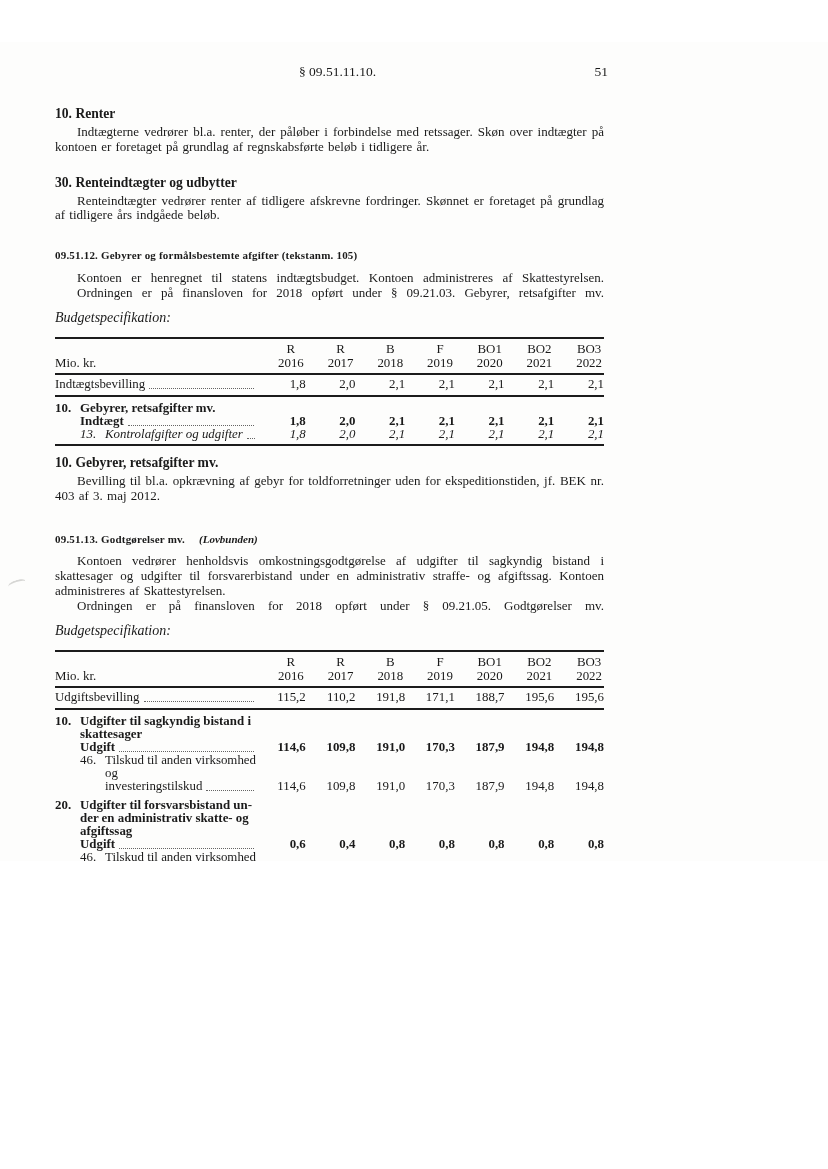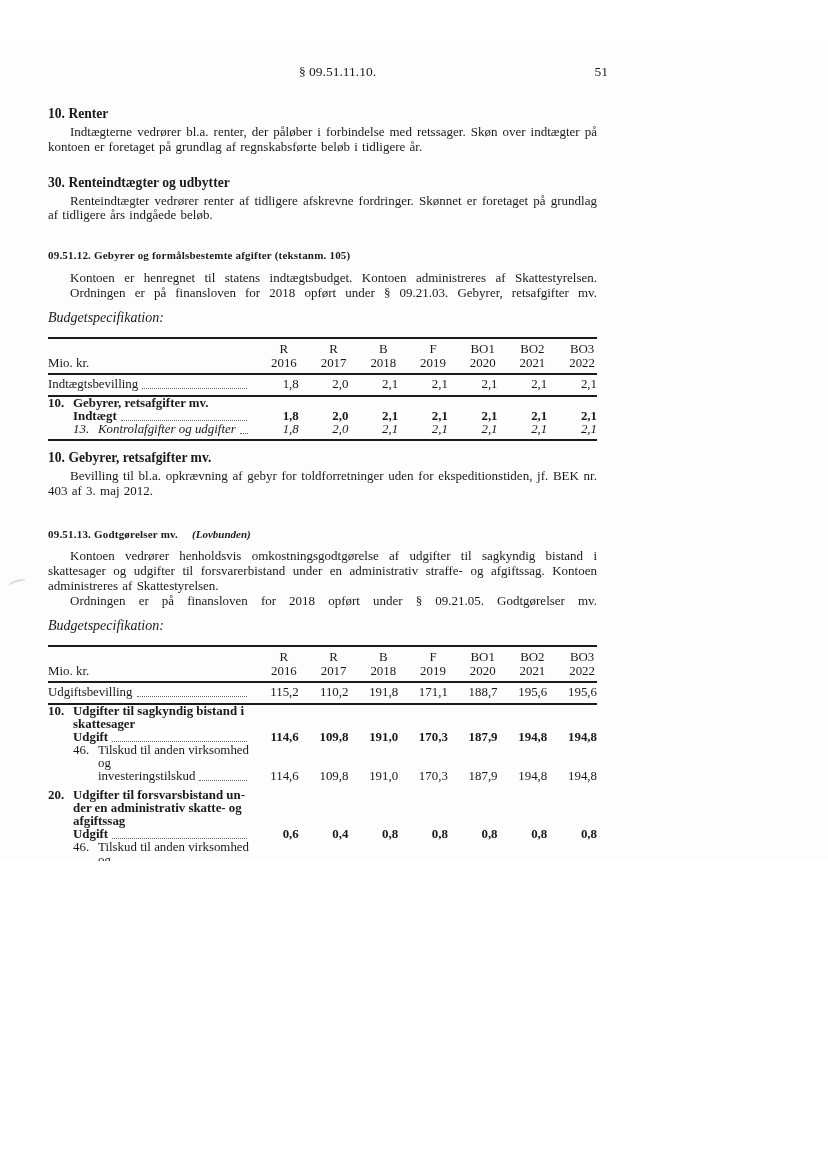--- a/index.html
+++ b/index.html
@@ -6,21 +6,21 @@
   .page{
     position:relative;
     width:828px;height:819px;
     background:#fdfdfc;
     color:#1a1a1a;
     font-family:Liberation Serif, serif;
     overflow:hidden;
     margin-top:42px;
   }
   .content{
-    position:absolute;left:48px;top:0;width:549px;
+    position:absolute;left:55px;top:0;width:549px;
   }
   
   .page-header{
     position:absolute;left:63px;top:22px;width:549px;
     font-size:13.5px;line-height:15px;text-align:center;
   }
   .page-header .pagenum{
     position:absolute;right:4px;top:0;
   }
   
@@ -61,21 +61,21 @@
   table.budget thead th{
     font-weight:400;vertical-align:bottom;
     padding:3px 0 3px;line-height:14px;
   }
   table.budget thead th.unit{text-align:left;}
   table.budget thead th{text-align:right;}
   .colhead{display:inline-block;text-align:center;padding-right:2px;}
   table.budget td{vertical-align:bottom;padding:0;}
   tbody.summary tr{border-bottom:2.4px solid #1c1c1c;}
   tbody.summary td{padding-top:3px;padding-bottom:4px;}
-  tbody.main tr:first-child td{}
+  tbody.main tr:first-child td{padding-top:5px;}
   tbody.main tr:last-child td{padding-bottom:3px;}
   tr.spacer td{padding-top:6px;}
   td.val{text-align:right;padding-right:4px;}
   tr.bold{font-weight:700;}
   tr.italic{font-style:italic;}
   .lblrow{display:flex;align-items:flex-start;}
   .num{flex:0 0 25px;}
   tr.lvl1 .lblrow{padding-left:25px;}
   tr.lvl2 .lblrow{padding-left:25px;}
   .lbllines{flex:1;min-width:0;}

